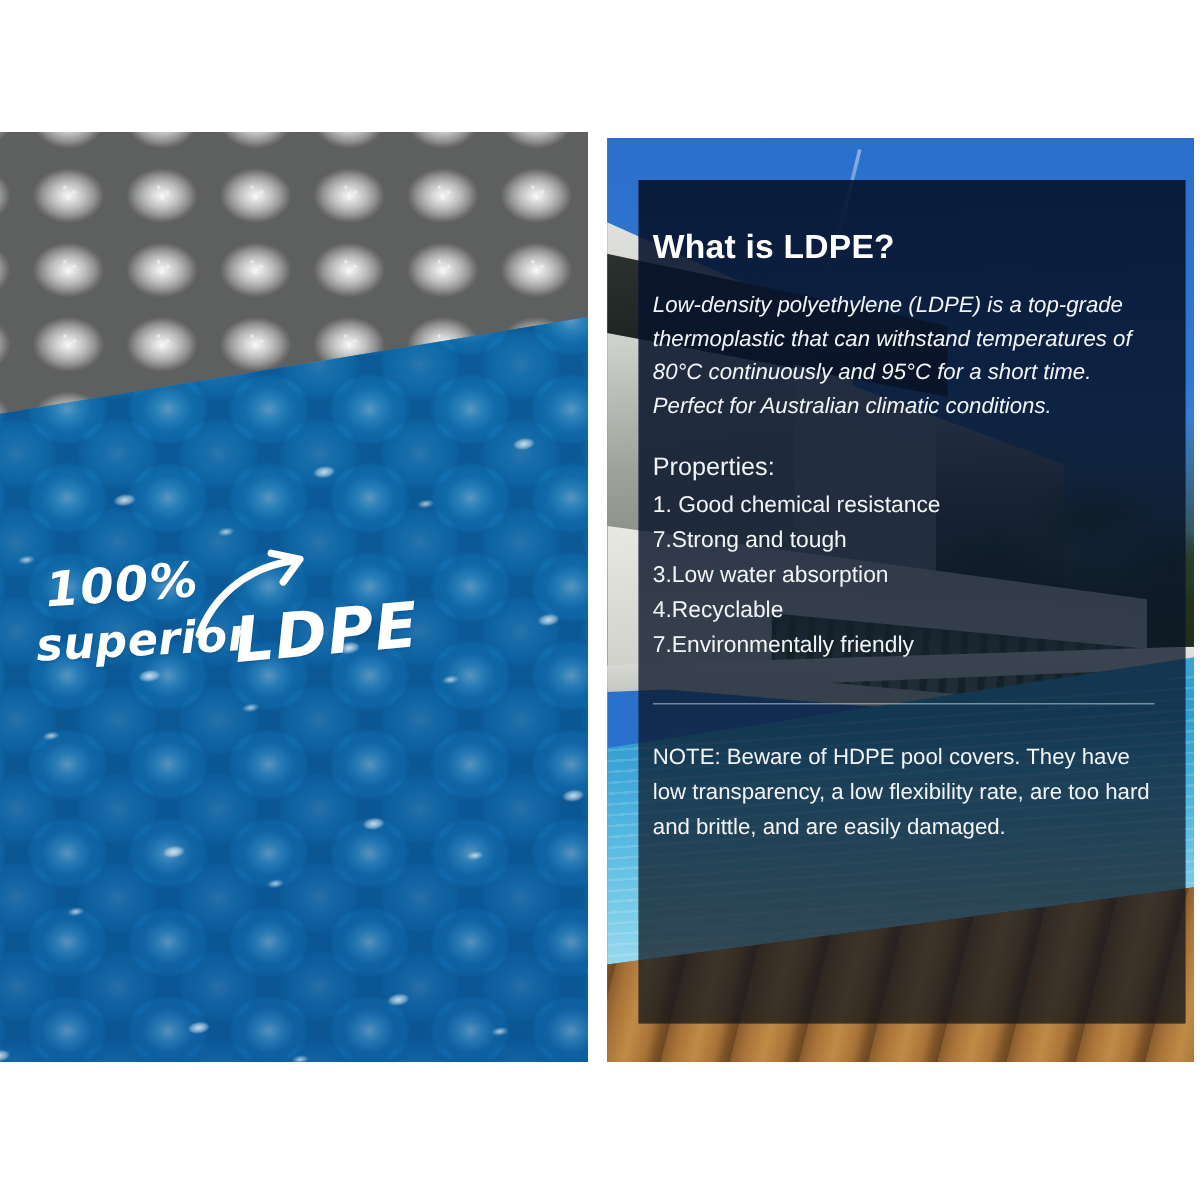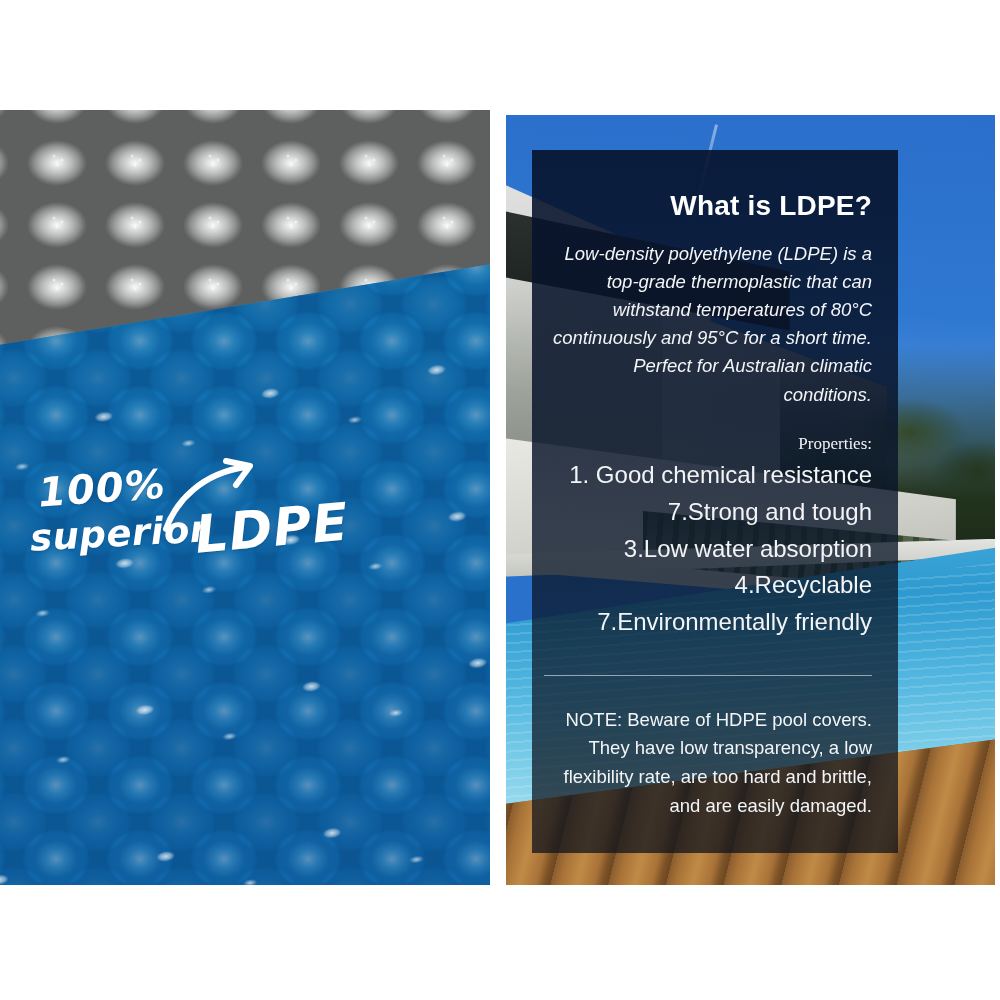--- a/index.html
+++ b/index.html
@@ -212,55 +212,53 @@
       repeating-linear-gradient(104deg,
         #8a5d2e 0px, #a97338 10px, #c08a46 26px, #a97338 42px, #7d5327 50px, #6d4722 56px),
       linear-gradient(180deg, #9a682f 0%, #b07c3c 100%);
     clip-path: polygon(0% 46%, 100% 10%, 100% 100%, 0% 100%);
   }
 
   
   .info-card {
     position: absolute;
     left: 26px; top: 35px;
-    width: 366px; height: 703px;
+    width: 456px; height: 703px;
     background: linear-gradient(178deg, rgba(6,18,44,.90) 0%, rgba(8,20,42,.84) 38%, rgba(10,22,38,.72) 70%, rgba(14,18,26,.74) 100%);
     box-sizing: border-box;
     padding: 40px 26px 0 12px;
-    text-align: right;
   }
   .card-title {
     color: #ffffff;
     font-size: 28px;
     font-weight: 700;
     letter-spacing: .2px;
     margin: 0 0 18px 0;
   }
   .card-para {
     color: #f2f4f6;
     font-size: 18.5px;
     line-height: 1.52;
     margin: 0 0 22px 0;
     font-weight: 400;
     font-style: italic;
   }
   .props-label {
     color: #f2f4f6;
-    font-size: 17px;
+    font-size: 21px;
     line-height: 1.5;
     margin: 0 0 1px 0;
-    font-family: Liberation Serif, serif;
   }
   .props-list {
     list-style: none;
     margin: 0; padding: 0;
   }
   .props-list li {
     color: #f2f4f6;
-    font-size: 24px;
+    font-size: 19px;
     line-height: 1.53;
   }
   .card-divider {
     height: 1px;
     background: rgba(214,220,226,.65);
     margin: 34px 0 30px 0;
   }
   .note-para {
     color: #f2f4f6;
     font-size: 18.5px;

